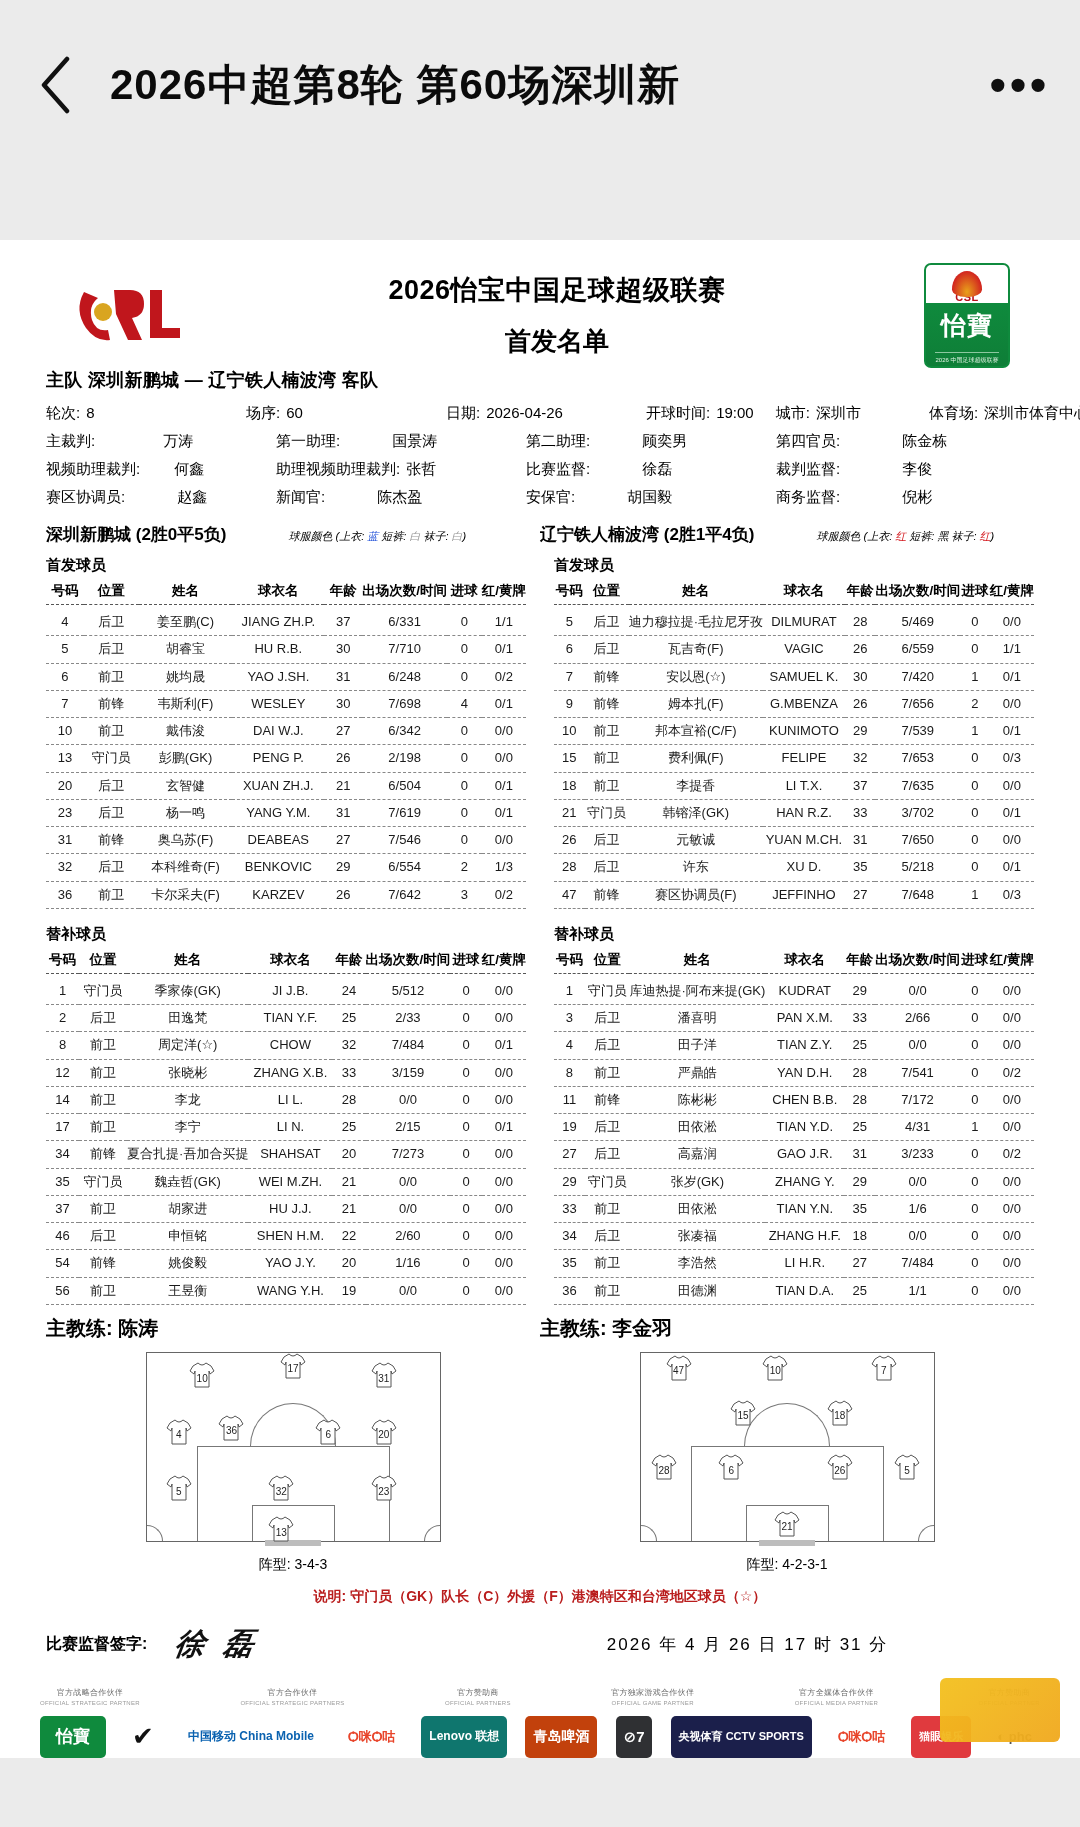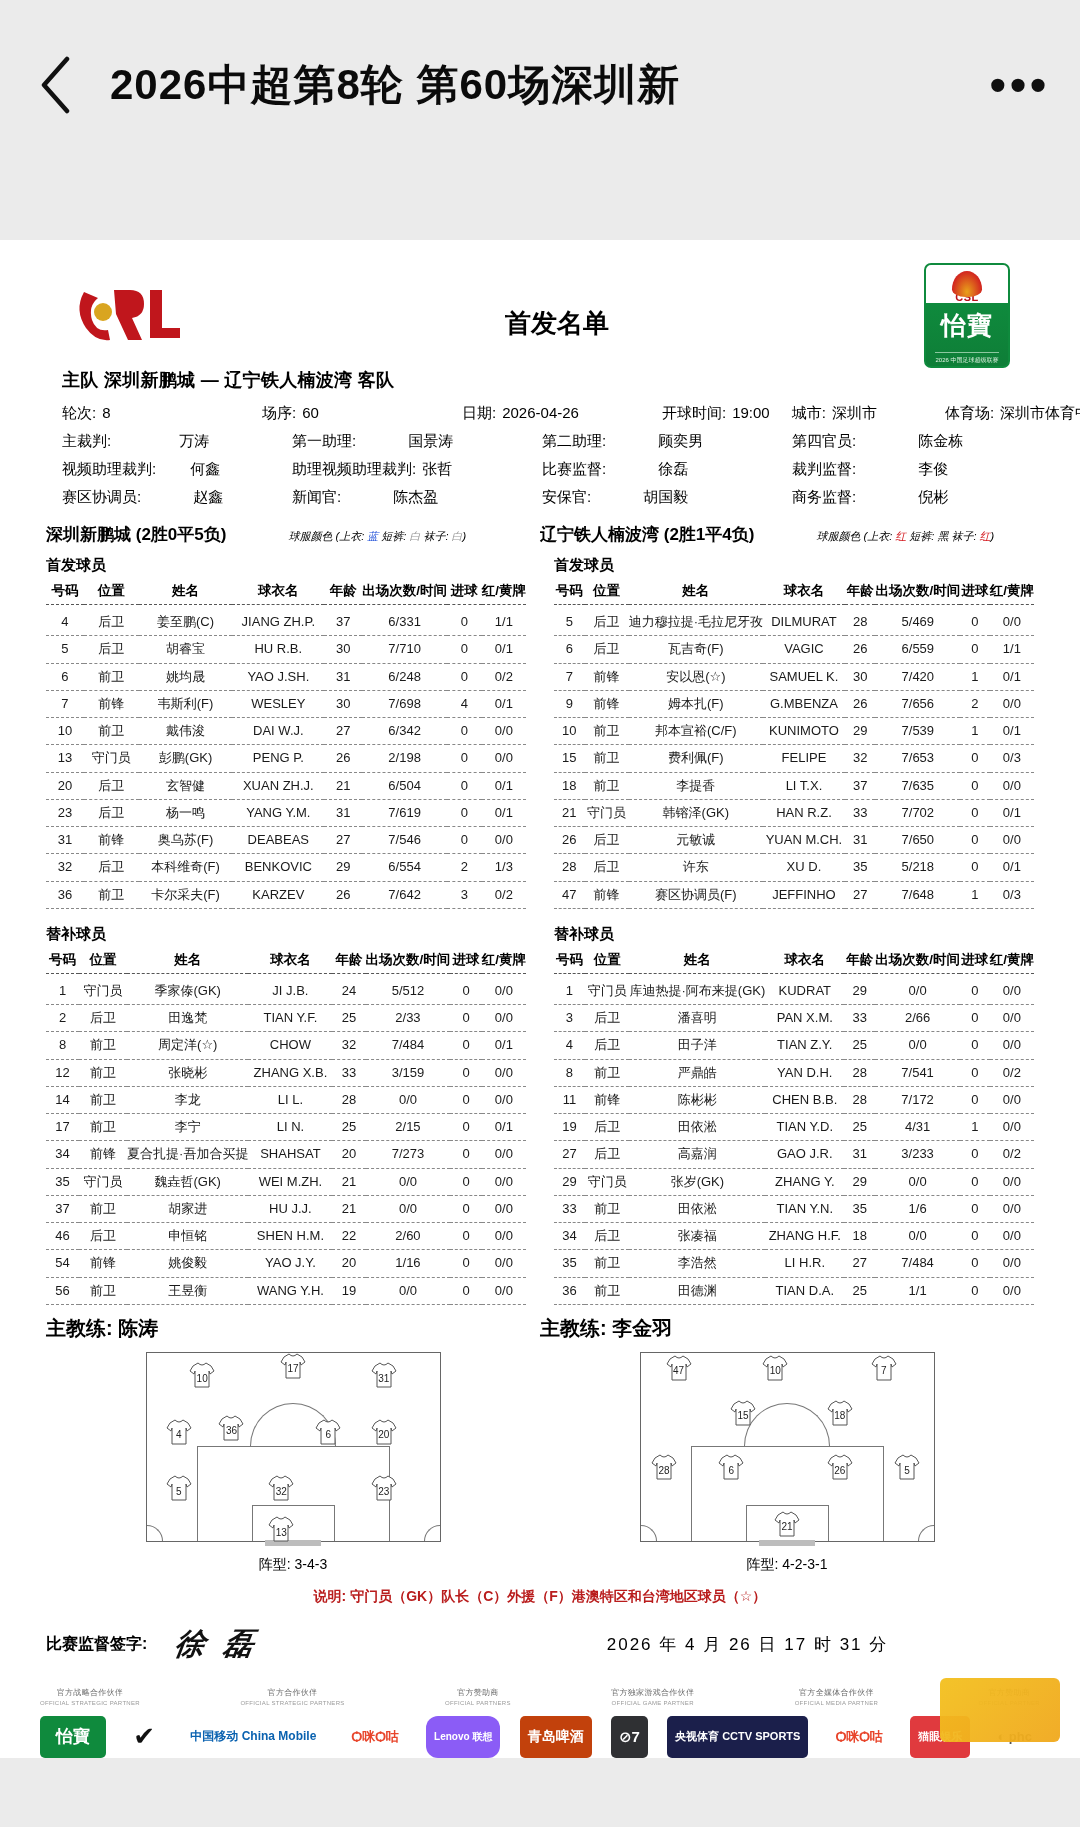--- a/index.html
+++ b/index.html
@@ -75,21 +75,21 @@
   .yb-flame {
     position: absolute; top: 6px; left: 50%; transform: translateX(-50%);
     width: 30px; height: 26px;
     background: radial-gradient(ellipse at 50% 80%, #e8a11a 0%, #d2261f 70%, #b9121b 100%);
     border-radius: 50% 50% 46% 46% / 70% 70% 30% 30%;
   }
   .yb-name { font-size: 25px; font-weight: 700; color: #fff; margin-top: 6px; letter-spacing: 1px;}
   .yb-sub { font-size: 6px; color: #dff3e2; margin-top: 10px; border-top: 1px solid #8cc79f; padding-top: 3px; }
 
   
-  .match-info { padding: 0 62px; }
+  .match-info { padding: 0 46px; }
   .teams-line {
     font-size: 18px; font-weight: 700; color: #000;
     margin-bottom: 12px; letter-spacing: .3px;
   }
   .info-grid {
     display: grid;
     grid-template-columns: 190px 190px 200px 200px;
     row-gap: 9px;
     font-size: 15px; color: #000;
   }
@@ -221,21 +221,21 @@
   }
   .sp {
     height: 42px; display: flex; align-items: center; justify-content: center;
     font-size: 13px; font-weight: 700; color: #fff; border-radius: 5px; padding: 0 8px;
     white-space: nowrap;
   }
   .sp-yibao { background: #0f8a3d; font-size: 17px; padding: 0 16px; }
   .sp-nike { background: #fff; color: #111; font-size: 26px; }
   .sp-cmcc { background: #fff; color: #0a62b0; font-size: 12px; }
   .sp-migu { background: #fff; color: #e8452b; font-size: 13px; }
-  .sp-lenovo { background: #8b5cf6; font-size: 10px; border-radius: 12px; }
+  .sp-lenovo { background: #0f766e; font-size: 12px; }
   .sp-tsingtao { background: #c2410c; font-size: 14px; }
   .sp-gray { background: #2f3033; font-size: 15px; }
   .sp-cctv { background: #1b1f4b; font-size: 11px; }
   .sp-migu2 { background: #fff; color: #e8452b; font-size: 13px; }
   .sp-red { background: #e03a3e; font-size: 11px; }
   .sp-cut { background: #fff; color: #555; font-size: 13px; }
 
   .watermark {
     position: absolute; right: 20px; bottom: 16px;
     width: 120px; height: 64px;
@@ -265,20 +265,21 @@
   <div class="doc-head">
     <div class="logo-cfl">
       <svg width="120" height="74" viewBox="0 0 120 74">
         <path d="M14 14 q-10 18 2 36 q10 14 24 12 l-2-10 q-12 2 -16 -10 q-4 -14 6 -22 z" fill="#c0161c"></path>
         <circle cx="33" cy="34" r="9" fill="#d9a520"></circle>
         <path d="M44 12 l16 0 q14 0 14 14 q0 12 -12 14 l10 22 l-14 0 l-12 -26 z" fill="#c0161c"></path>
         <path d="M80 12 l12 0 l0 38 l18 0 l0 10 l-30 0 z" fill="#c0161c"></path>
       </svg>
     </div>
     <div class="doc-titles">
+      <div class="doc-title-1">2026怡宝中国足球超级联赛</div>
       <div class="doc-title-2">首发名单</div>
     </div>
     <div class="logo-yibao">
       <div class="yb-flame"></div>
       <div class="yb-csl">CSL</div>
       <div class="yb-name">怡寶</div>
       <div class="yb-sub">2026 中国足球超级联赛</div>
     </div>
   </div>
 
@@ -608,21 +609,21 @@
               <td class="col-app">7/635</td>
               <td class="col-gol">0</td>
               <td class="col-card">0/0</td>
             </tr>
             <tr>
               <td class="col-num">21</td>
               <td class="col-pos">守门员</td>
               <td class="col-name">韩镕泽(GK)</td>
               <td class="col-jer">HAN R.Z.</td>
               <td class="col-age">33</td>
-              <td class="col-app">7/702</td>
+              <td class="col-app">3/702</td>
               <td class="col-gol">0</td>
               <td class="col-card">0/1</td>
             </tr>
             <tr>
               <td class="col-num">26</td>
               <td class="col-pos">后卫</td>
               <td class="col-name">元敏诚</td>
               <td class="col-jer">YUAN M.CH.</td>
               <td class="col-age">31</td>
               <td class="col-app">7/650</td>

